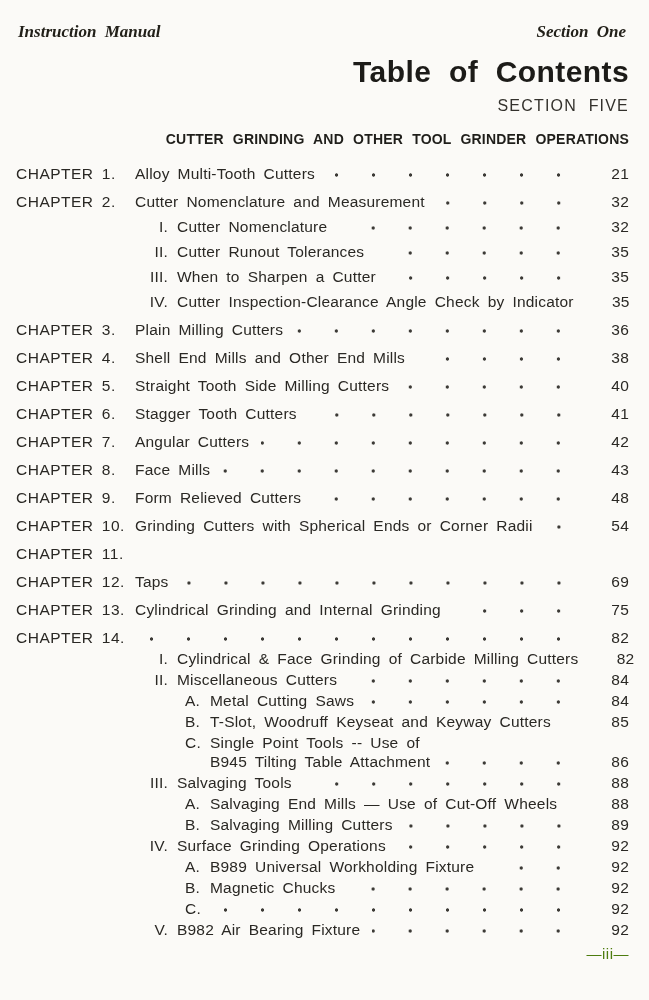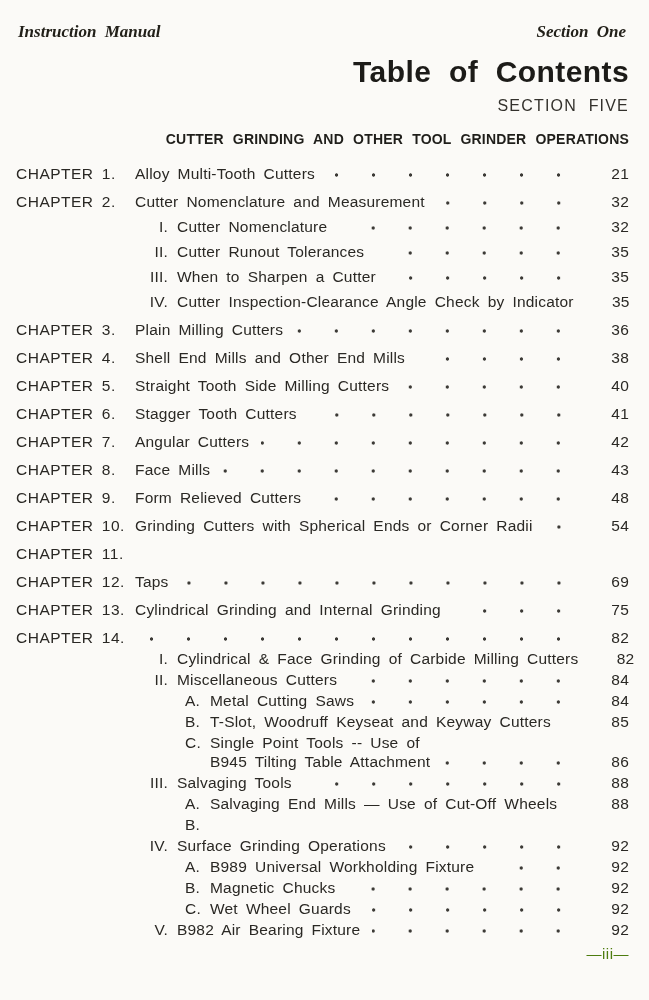--- a/index.html
+++ b/index.html
@@ -330,20 +330,27 @@
         <div class="content">
           <div class="lline">
             <span class="t">Salvaging End Mills — Use of Cut-Off Wheels</span>
             <span class="leader"></span>
             <span class="pagenum">88</span>
           </div>
         </div>
       </div>
       <div class="row sub2 tight">
         <span class="lbl">B.</span>
+        <div class="content">
+          <div class="lline">
+            <span class="t">Salvaging Milling Cutters</span>
+            <span class="leader"></span>
+            <span class="pagenum">89</span>
+          </div>
+        </div>
       </div>
       <div class="row sub1 tight">
         <span class="lbl">IV.</span>
         <div class="content">
           <div class="lline">
             <span class="t">Surface Grinding Operations</span>
             <span class="leader"></span>
             <span class="pagenum">92</span>
           </div>
         </div>
@@ -365,21 +372,20 @@
             <span class="t">Magnetic Chucks</span>
             <span class="leader"></span>
             <span class="pagenum">92</span>
           </div>
         </div>
       </div>
       <div class="row sub2 tight">
         <span class="lbl">C.</span>
         <div class="content">
           <div class="lline">
-            <span class="t">Wet Wheel Guards</span>
             <span class="leader"></span>
             <span class="pagenum">92</span>
           </div>
         </div>
       </div>
       <div class="row sub1 tight">
         <span class="lbl">V.</span>
         <div class="content">
           <div class="lline">
             <span class="t">B982 Air Bearing Fixture</span>

